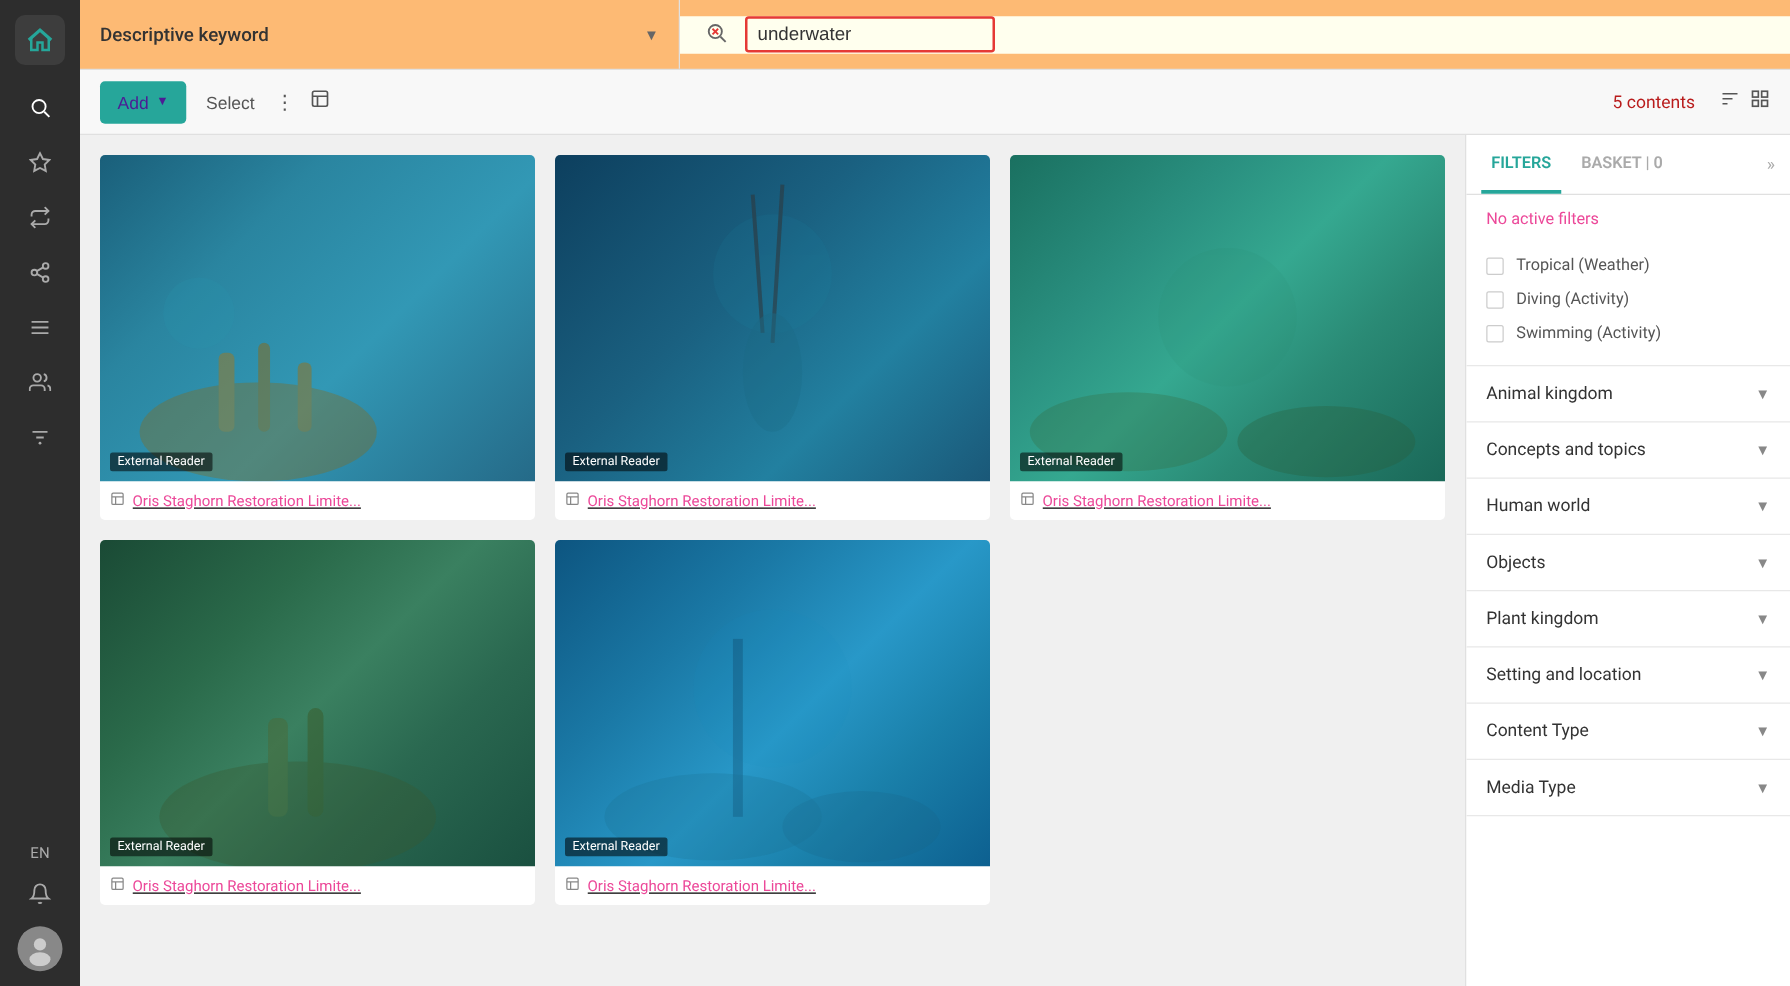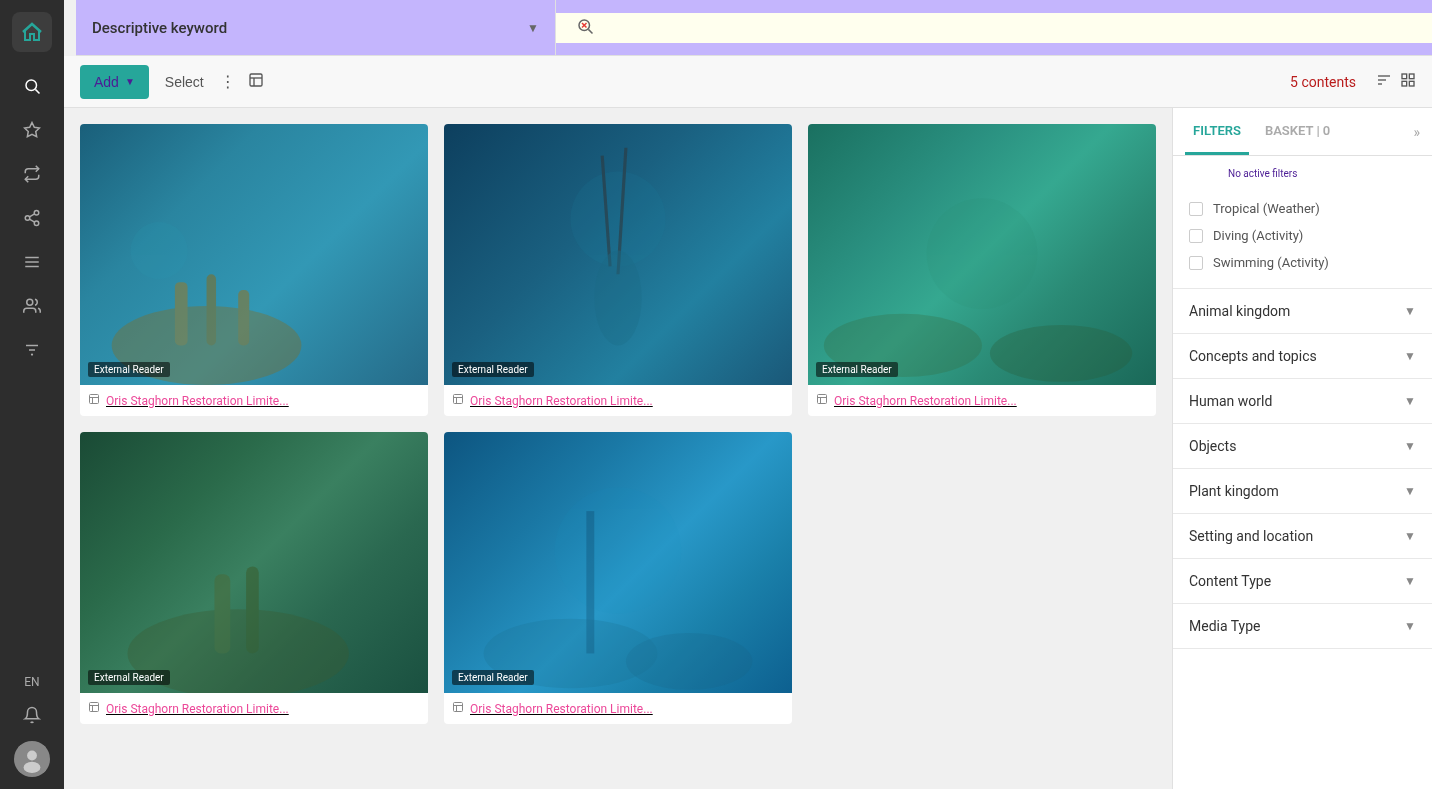--- a/index.html
+++ b/index.html
@@ -55,24 +55,23 @@
       display: flex;
       flex-direction: column;
       overflow: hidden;
     }
 
     
     .top-bar {
       display: flex;
       align-items: center;
       height: 56px;
-      background: #c4b5fd;
+      background: #fdba74;
       border-bottom: 1px solid #e0e0e0;
       flex-shrink: 0;
-      margin-left: 12px;
     }
     .keyword-selector {
       display: flex;
       align-items: center;
       padding: 0 16px;
       height: 100%;
       border-right: 1px solid #e0e0e0;
       gap: 8px;
       min-width: 480px;
     }
@@ -270,23 +269,22 @@
       border-bottom-color: #26a69a;
     }
     .panel-tab-expand {
       margin-left: auto;
       color: #aaa;
       cursor: pointer;
       font-size: 14px;
     }
     .no-filters {
       padding: 12px 16px;
-      font-size: 10px;
-      color: #4c1d95;
-      margin-left: 39px;
+      font-size: 13px;
+      color: #ec4899;
     }
     .filter-section {
       border-bottom: 1px solid #e8e8e8;
     }
     .filter-section-header {
       display: flex;
       align-items: center;
       justify-content: space-between;
       padding: 14px 16px;
       cursor: pointer;
@@ -412,20 +410,21 @@
     </div>
     <div class="search-area">
       <span class="search-icon-btn">
         <svg width="18" height="18" viewBox="0 0 24 24" fill="none" stroke="#666" stroke-width="2">
             <circle cx="11" cy="11" r="7"></circle>
             <line x1="16.5" y1="16.5" x2="22" y2="22"></line>
             <line x1="8" y1="8" x2="14" y2="14" stroke="#e53935"></line>
             <line x1="14" y1="8" x2="8" y2="14" stroke="#e53935"></line>
           </svg>
       </span>
+      <input type="text" class="search-input" value="underwater" style="">
     </div>
   </div>
 
   <div class="toolbar">
     <button class="btn-add">
       <span>Add</span>
       <span class="arrow">▼</span>
     </button>
     <button class="btn-select">Select</button>
     <button class="btn-dots">⋮</button>

